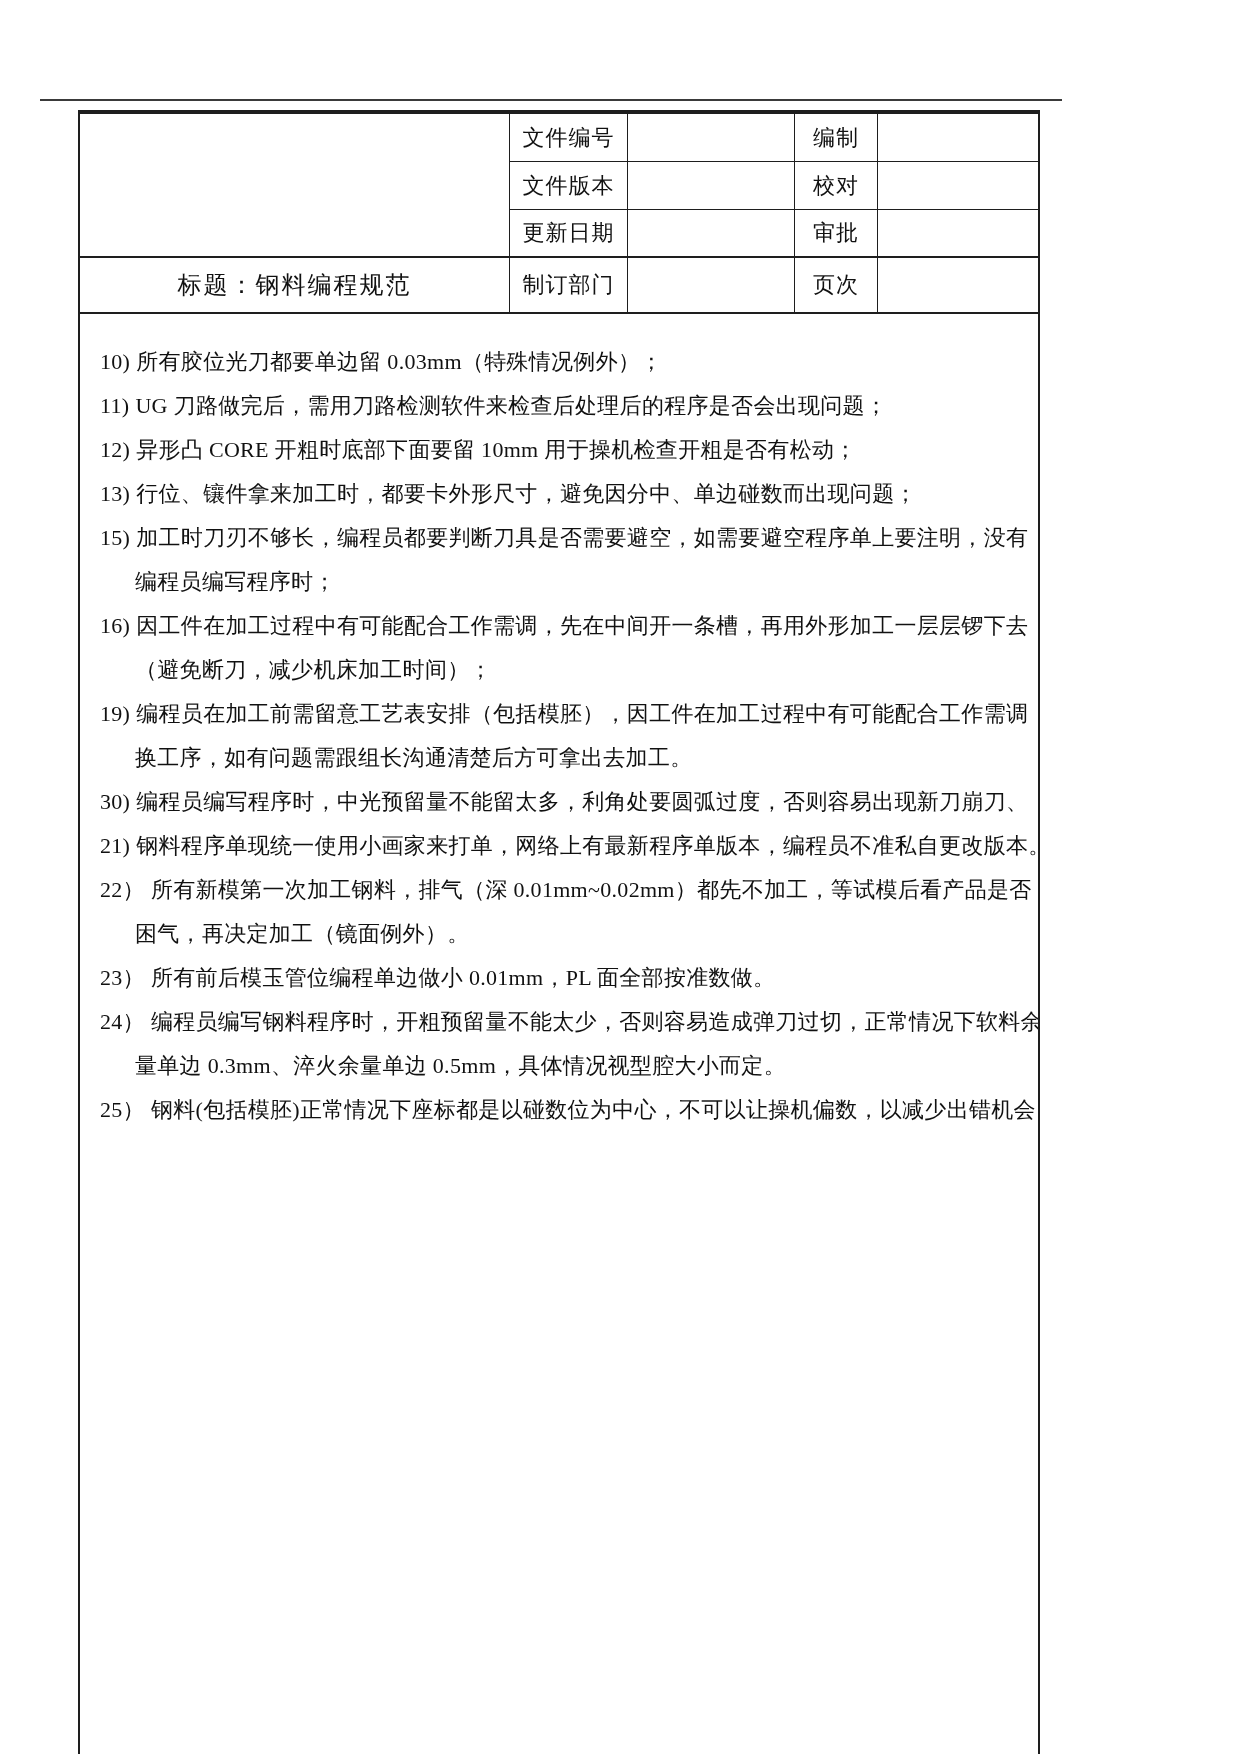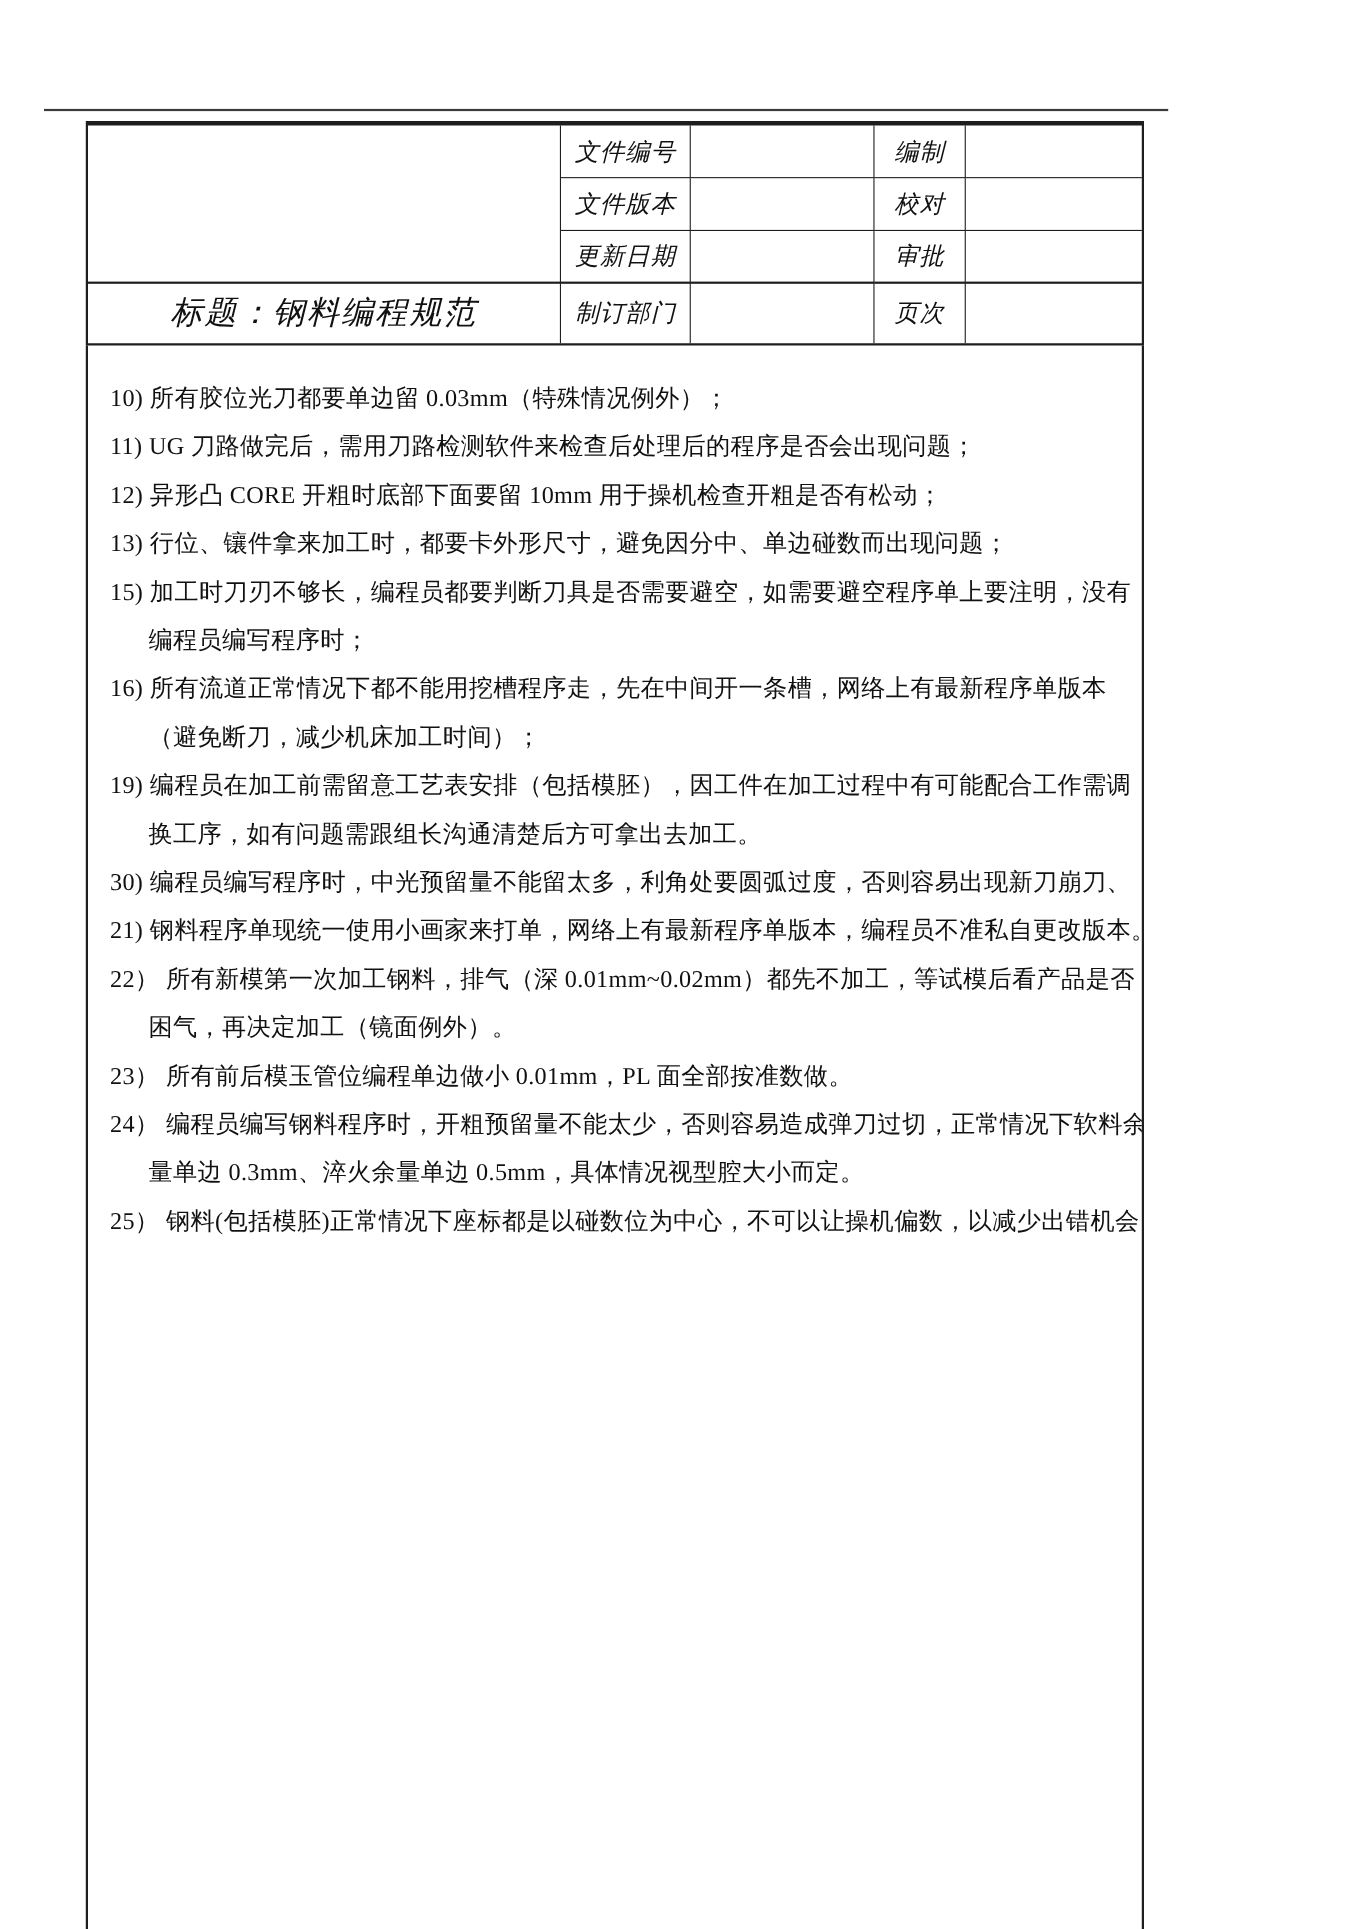--- a/index.html
+++ b/index.html
@@ -25,29 +25,28 @@
     grid-template-rows:48px 48px 48px auto;
     border:2px solid #1e1e1e; border-top:4px solid #1e1e1e;
     font-size:22px;
   }
   .mcell {
     box-sizing:border-box;
     border-right:1px solid #1e1e1e;
     border-bottom:1px solid #1e1e1e;
     display:flex; align-items:center; justify-content:center;
     letter-spacing:1px;
-    font-style:italic;
   }
   .c1{grid-column:1;} .c2{grid-column:2;} .c3{grid-column:3;} .c4{grid-column:4;} .c5{grid-column:5;}
   .r1{grid-row:1;} .r2{grid-row:2;} .r3{grid-row:3;} .r4{grid-row:4;}
   .span-rows{grid-row:1/4;}
   .last-col{border-right:none;}
   .last-row{border-bottom:none;}
   .thick-bottom{border-bottom:2px solid #1e1e1e;}
-  .title-cell{ font-size:29px; letter-spacing:2px; }
+  .title-cell{ font-size:24px; letter-spacing:2px; }
 
   
   .body-cell {
     position:absolute; left:78px; top:314px; width:962px; height:1495px;
     box-sizing:border-box;
     border:2px solid #1e1e1e; border-top:none;
     padding:26px 14px 0 20px;
     overflow:hidden;
   }
   .bline {
@@ -98,21 +97,21 @@
     <div class="bline"><span class="num">11)</span><span class="txt">UG 刀路做完后，需用刀路检测软件来检查后处理后的程序是否会出现问题；</span></div>
 
     <div class="bline"><span class="num">12)</span><span class="txt">异形凸 CORE 开粗时底部下面要留 10mm 用于操机检查开粗是否有松动；</span></div>
 
     <div class="bline"><span class="num">13)</span><span class="txt">行位、镶件拿来加工时，都要卡外形尺寸，避免因分中、单边碰数而出现问题；</span></div>
 
 
     <div class="bline"><span class="num">15)</span><span class="txt">加工时刀刃不够长，编程员都要判断刀具是否需要避空，如需要避空程序单上要注明，没有</span></div>
     <div class="bline cont">编程员编写程序时；</div>
 
-    <div class="bline"><span class="num">16)</span><span class="txt">所有流道正常情况下都不能用挖槽程序走，先在中间开一条槽，网络上有最新程序单版本</span></div>
+    <div class="bline"><span class="num">16)</span><span class="txt">因工件在加工过程中有可能配合工作需调，先在中间开一条槽，再用外形加工一层层锣下去</span></div>
     <div class="bline cont">（避免断刀，减少机床加工时间）；</div>
 
     <div class="bline"><span class="num">19)</span><span class="txt">编程员在加工前需留意工艺表安排（包括模胚），因工件在加工过程中有可能配合工作需调</span></div>
     <div class="bline cont">换工序，如有问题需跟组长沟通清楚后方可拿出去加工。</div>
 
     <div class="bline"><span class="num">30)</span><span class="txt">编程员编写程序时，中光预留量不能留太多，利角处要圆弧过度，否则容易出现新刀崩刀、</span></div>
 
     <div class="bline"><span class="num">21)</span><span class="txt">钢料程序单现统一使用小画家来打单，网络上有最新程序单版本，编程员不准私自更改版本。</span></div>
 
     <div class="bline"><span class="num">22）</span><span class="txt">所有新模第一次加工钢料，排气（深 0.01mm~0.02mm）都先不加工，等试模后看产品是否</span></div>

